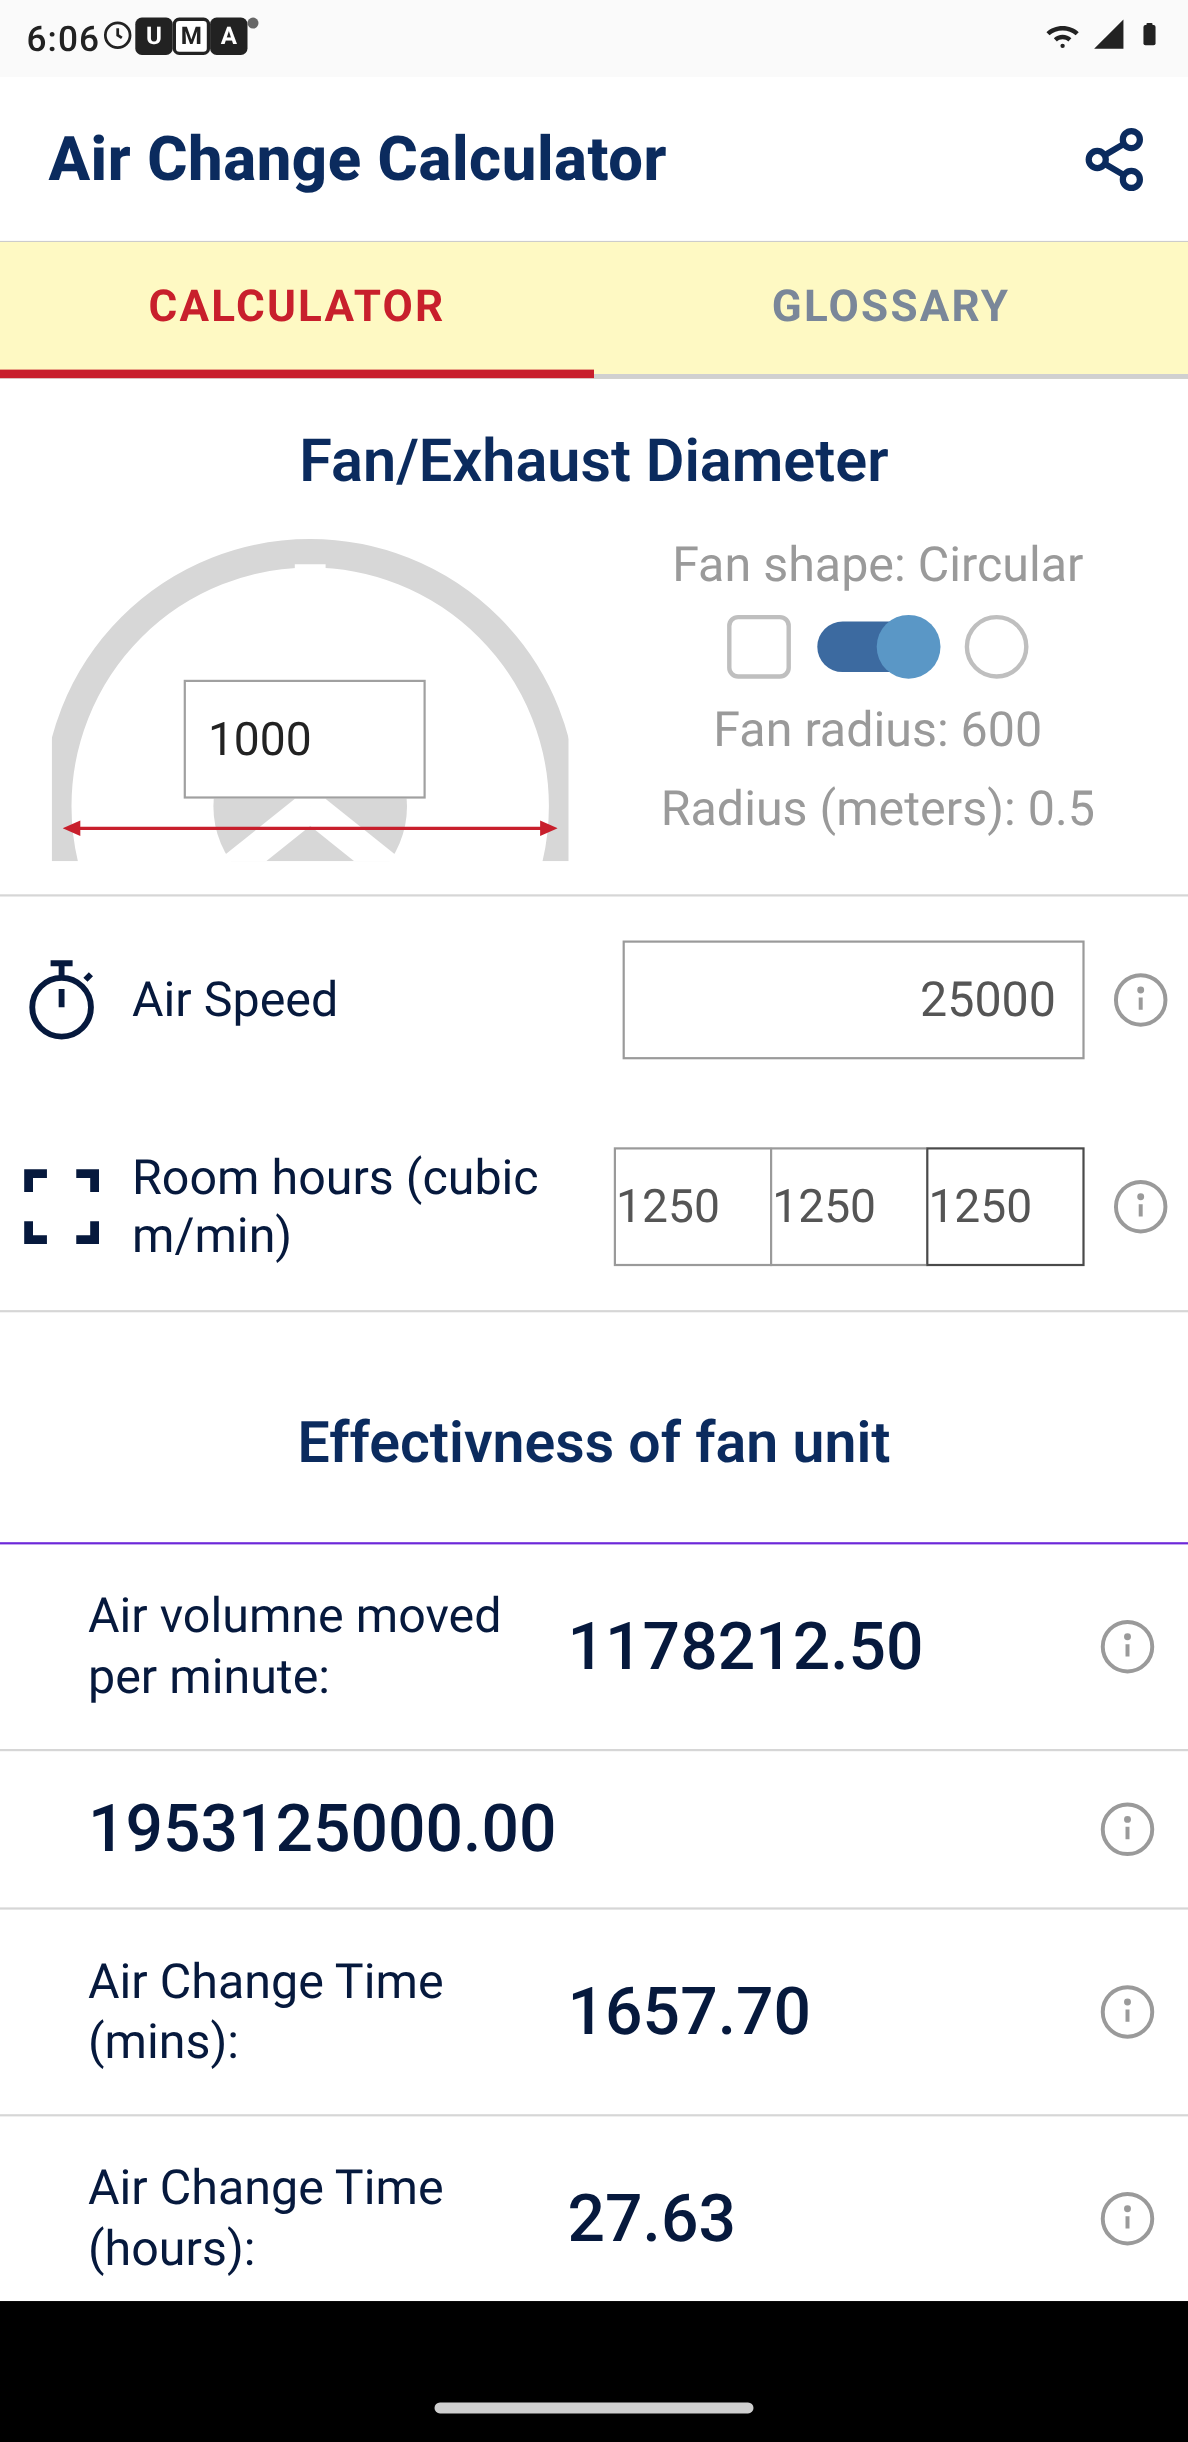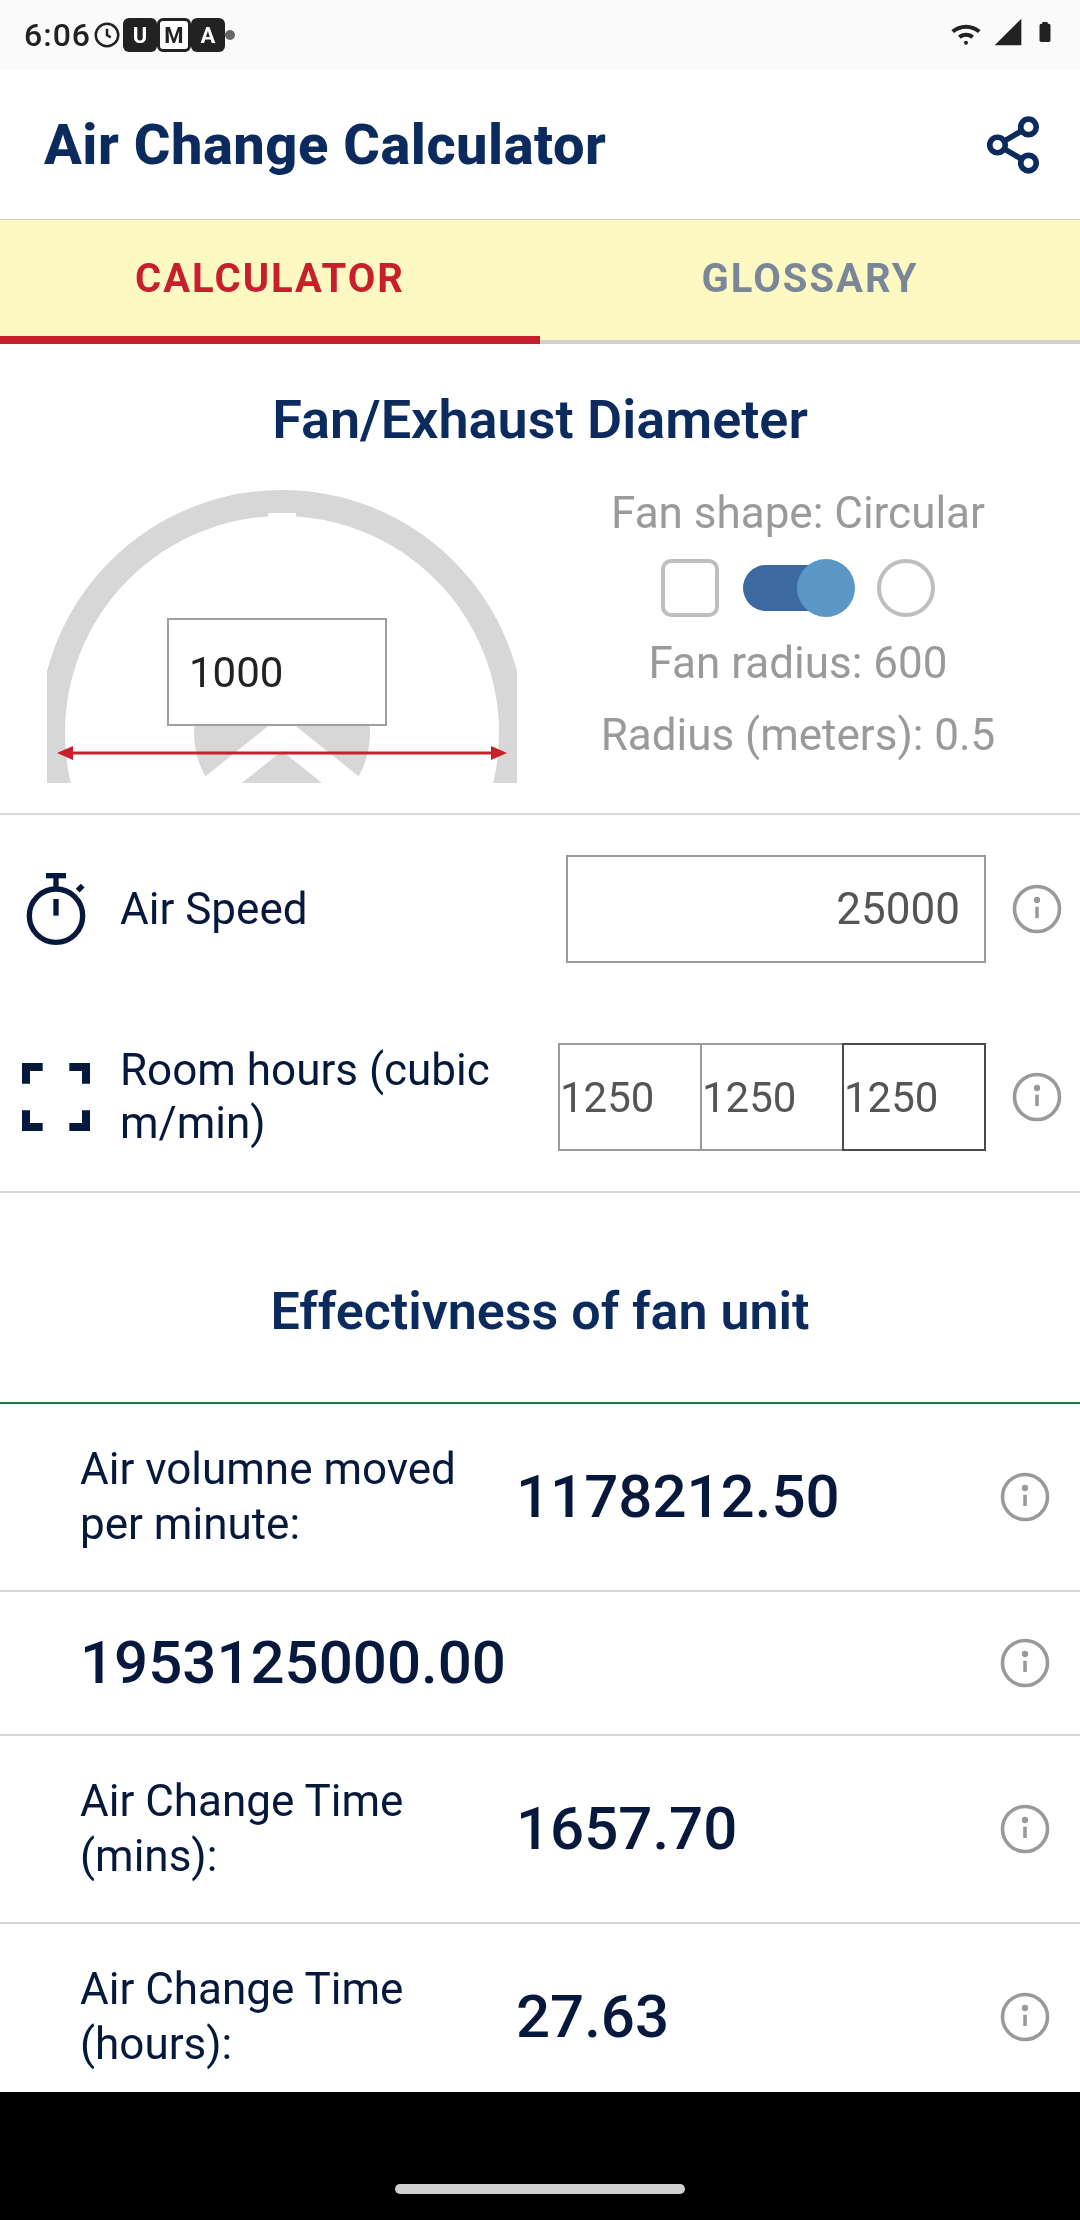--- a/index.html
+++ b/index.html
@@ -20,21 +20,21 @@
     .status-bar {
       height: 70px;
       background: #fafafa;
       display: flex;
       align-items: center;
       justify-content: space-between;
       padding: 0 24px;
       font-size: 32px;
       color: #222;
     }
-    .status-left { display: flex; align-items: center; }
+    .status-left { display: flex; align-items: flex-start; }
     .status-right { display: flex; align-items: center; gap: 10px; }
     .status-time { font-weight: 500; letter-spacing: 1px; }
     .tiny-icon {
       width: 32px;
       height: 32px;
       display: inline-flex;
       align-items: center;
       justify-content: center;
       font-size: 28px;
       color: #222;
@@ -236,21 +236,21 @@
       color:#9a9a9a;
     }
     
     .eff-header {
       text-align:center;
       color:#0b2b5e;
       font-size: 52px;
       font-weight: 600;
       padding: 88px 0 60px;
       border-top: 2px solid #d6d6d6;
-      border-bottom: 2px solid #15803d;
+      border-bottom: 2px solid #6d28d9;
     }
     
     .result-row {
       display:flex;
       align-items:center;
       padding: 38px 28px 38px 80px;
       border-bottom: 2px solid #d6d6d6;
       gap: 16px;
     }
     .result-label {

